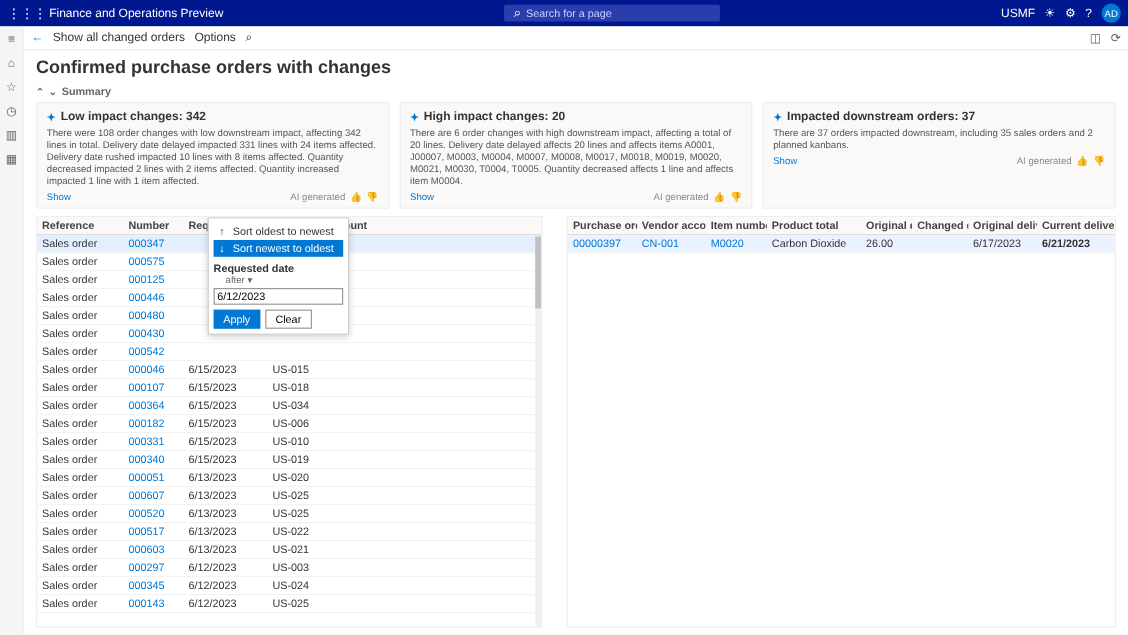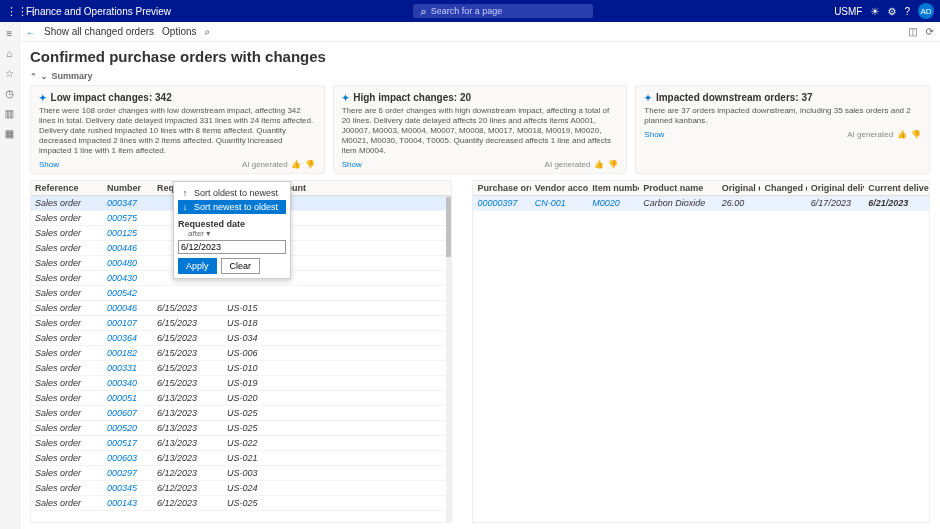--- a/index.html
+++ b/index.html
@@ -1,19 +1,19 @@
 <!DOCTYPE html>
 <html><head>
 <meta charset="utf-8">
 <style>
 * { margin:0; padding:0; box-sizing:border-box; font-family:"Segoe UI",Arial,sans-serif; }
 body { background:#f5f5f5; font-size:11px; color:#333; width:940px; height:529px; overflow:hidden; position:relative; }
 .topbar { background:#00188f; color:#fff; display:flex; align-items:center; height:22px; padding:0 6px; }
 .topbar .waffle { width:16px; text-align:center; cursor:pointer; }
-.topbar .brand { margin-left:4px; font-size:10px; }
+.topbar .brand { margin-left:19px; font-size:10px; }
 .topbar .search { margin:0 auto; background:#2a3dad; border-radius:2px; display:flex; align-items:center; padding:1px 8px; width:180px; height:14px; }
 .topbar .search span.ph { color:#c8d0ff; font-size:9px; margin-left:4px; }
 .topbar .right { display:flex; align-items:center; gap:8px; font-size:10px; }
 .topbar .avatar { background:#0078d4; border-radius:50%; width:16px; height:16px; display:flex; align-items:center; justify-content:center; font-size:8px; }
 .leftrail { position:absolute; top:22px; left:0; width:20px; bottom:0; background:#f5f5f5; border-right:1px solid #eee; display:flex; flex-direction:column; align-items:center; padding-top:4px; gap:6px; color:#666; }
 .leftrail div { width:14px; height:14px; display:flex; align-items:center; justify-content:center; cursor:pointer; font-size:10px; }
 .content { position:absolute; top:22px; left:20px; right:0; bottom:0; background:#fff; display:flex; flex-direction:column; }
 .cmdrow { display:flex; align-items:center; height:20px; padding:0 6px; gap:8px; font-size:10px; color:#333; border-bottom:1px solid #eee; }
 .cmdrow .arrow { color:#0078d4; cursor:pointer; }
 .cmdrow .link { cursor:pointer; }
@@ -33,21 +33,21 @@
 .card .ai span.ic { cursor:pointer; margin-left:4px; }
 .gridtitle { font-size:9px; font-weight:600; padding:2px 10px; }
 .twocol { display:flex; flex:1; overflow:hidden; padding:0 10px 6px; gap:20px; }
 .pane { border:1px solid #eee; flex:1; overflow:hidden; position:relative; background:#fff; }
 .pane.left { flex:1 1 48%; }
 .pane.right { flex:1 1 52%; }
 .thead { display:flex; background:#faf9f8; border-bottom:1px solid #ddd; font-size:9px; font-weight:600; color:#444; }
 .thead .th, .trow .td { padding:2px 4px; overflow:hidden; white-space:nowrap; text-overflow:ellipsis; }
 .thead .th { cursor:pointer; display:flex; align-items:center; gap:2px; }
 .tbody { overflow-y:auto; height:calc(100% - 16px); }
-.trow { display:flex; font-size:9px; border-bottom:1px solid #f3f3f3;font-style:italic; }
+.trow { display:flex; font-size:9px; border-bottom:1px solid #f3f3f3; }
 .trow.sel { background:#e3efff; }
 .trow.hi { background:#eaf2ff; }
 .link-blue { color:#0078d4; cursor:pointer; }
 .left .c0{width:72px}.left .c1{width:50px}.left .c2{width:70px}.left .c3{width:110px}
 .right .c0{width:62px}.right .c1{width:62px}.right .c2{width:55px}.right .c3{width:85px}.right .c4{width:46px}.right .c5{width:50px}.right .c6{width:62px}.right .c7{width:70px;font-weight:600}
 .filterpop { position:absolute; top:0; left:142px; width:118px; background:#fff; border:1px solid #ccc; box-shadow:0 2px 6px rgba(0,0,0,.2); z-index:50; padding:4px; font-size:9px; }
 .filterpop .opt { display:flex; align-items:center; gap:4px; padding:2px; cursor:pointer; }
 .filterpop .opt.sel { background:#0078d4; color:#fff; }
 .filterpop .opt .ic { width:10px; text-align:center; }
 .filterpop .lbl { margin-top:5px; font-weight:600; }
@@ -302,21 +302,21 @@
           <button class="clear">Clear</button>
         </div>
       </div>
     </div>
 
     <div class="pane right">
       <div class="thead">
         <div class="th c0">Purchase order</div>
         <div class="th c1">Vendor account</div>
         <div class="th c2">Item number</div>
-        <div class="th c3">Product name</div>
+        <div class="th c3">Product total</div>
         <div class="th c4">Original q...</div>
         <div class="th c5">Changed q...</div>
         <div class="th c6">Original delivery d...</div>
         <div class="th c7">Current delivery date</div>
       </div>
       <div class="tbody" id="right-body">
           <div class="trow hi">
             <div class="td c0 link-blue">00000397</div>
             <div class="td c1 link-blue">CN-001</div>
             <div class="td c2 link-blue">M0020</div>

